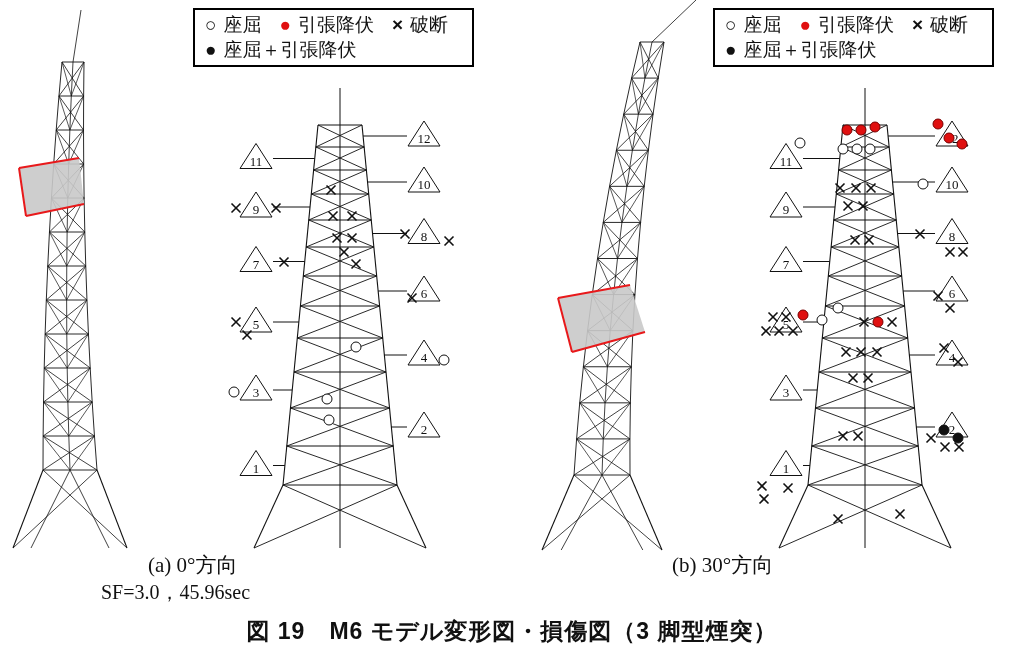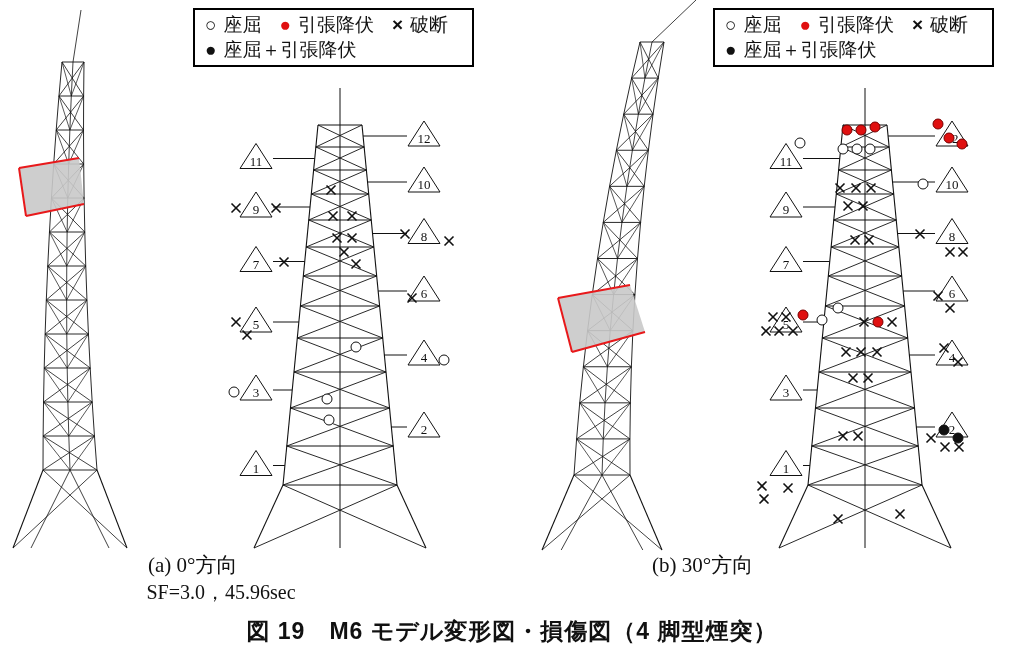--- a/index.html
+++ b/index.html
@@ -8,21 +8,21 @@
   svg{position:absolute;left:0;top:0;}
   .legend{position:absolute;top:8px;background:#fff;border:2px solid #000;
           padding:2px 10px 3px 10px;font-size:19px;line-height:1.32;white-space:nowrap;}
   .legend-row{display:flex;align-items:center;gap:4px;}
   .sym{display:inline-block;margin-right:3px;}
   .sym.red{color:#e01010;}
   .sym.cross{font-weight:bold;}
   .lab{margin-right:14px;}
   .caption{position:absolute;text-align:left;font-family:"Liberation Serif",serif;
            font-size:21px;width:220px;}
-  .sfline{position:absolute;text-align:center;font-family:"Liberation Serif",serif;
+  .sfline{position:absolute;font-family:"Liberation Serif",serif;
           font-size:20px;width:240px;}
   .fig-title{position:absolute;left:0;top:616px;width:1024px;text-align:center;
              font-size:23px;font-weight:bold;letter-spacing:1px;}
 </style>
 </head>
 <body>
 
 <div class="figure">
 
   <svg id="art" width="1024" height="659" viewBox="0 0 1024 659">
@@ -719,16 +719,16 @@
         <span class="lab">破断</span>
     </div>
     <div class="legend-row">
       <span class="sym">●</span>
         <span class="lab">座屈＋引張降伏</span>
     </div>
   </div>
 
   <div class="caption" style="left:148px;top:551px">(a) 0°方向</div>
   <div class="sfline" style="left:101px;top:579px">SF=3.0，45.96sec</div>
-  <div class="caption" style="left:652px;top:551px">(b) 30°方向</div>
-  <div class="fig-title">図 19　M6 モデル変形図・損傷図（4 脚型煙突）</div>
+  <div class="caption" style="left:672px;top:551px">(b) 30°方向</div>
+  <div class="fig-title">図 19　M6 モデル変形図・損傷図（3 脚型煙突）</div>
 
 </div>
 
 </body></html>

